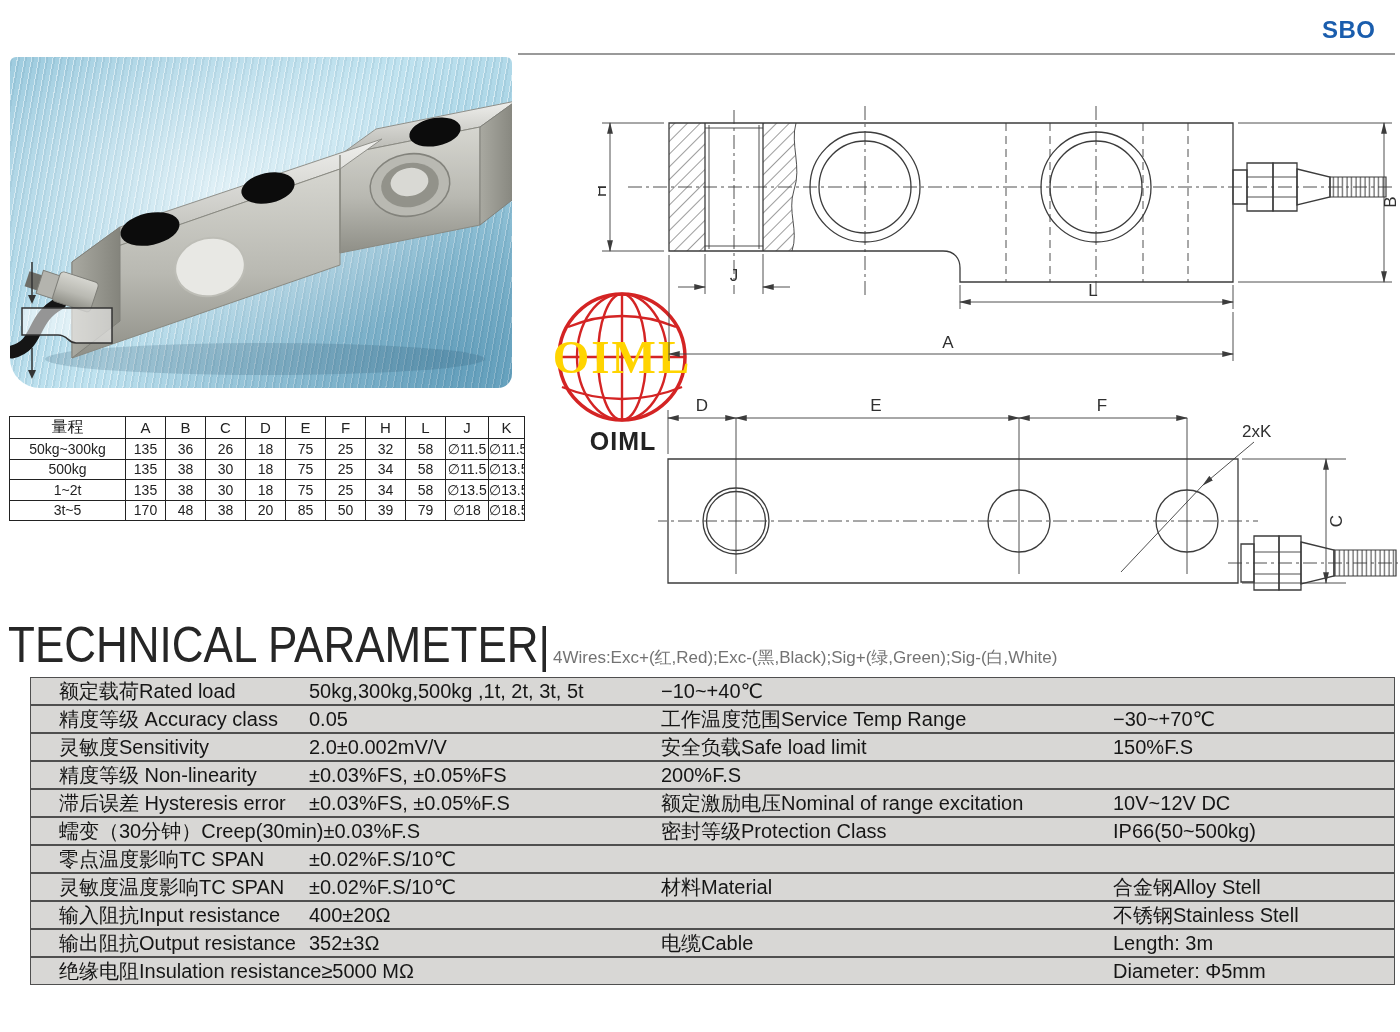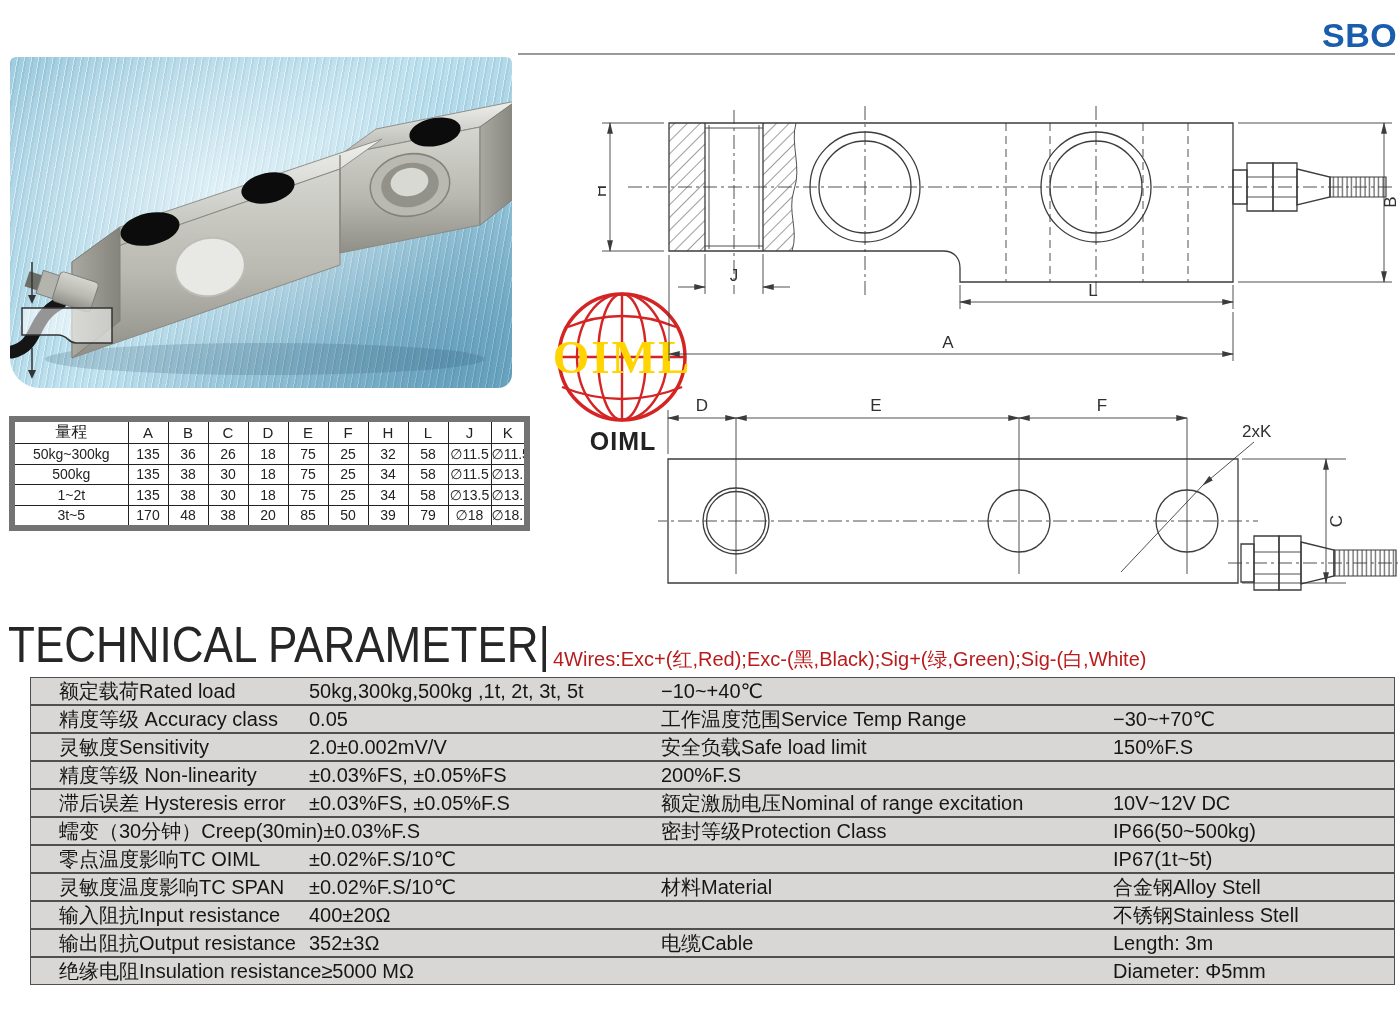--- a/index.html
+++ b/index.html
@@ -6,21 +6,21 @@
   #page{position:relative;width:1400px;height:1032px;background:#fff;overflow:hidden;
         font-family:"Liberation Sans","DejaVu Sans",sans-serif;color:#1a1a1a;}
 
   
   #header-bar{position:absolute;left:8px;top:12px;width:519px;height:42px;
     background:
       repeating-linear-gradient(180deg, rgba(255,255,255,.14) 0 1px, rgba(0,0,0,0) 1px 3px),
       linear-gradient(90deg,#12395f 0%,#1b5globe 0%,#1e5c94 25%,#2e7cbd 55%,#5aa8d8 80%,#8fd0f0 100%);
     display:flex;align-items:center;justify-content:center;}
   #header-bar .ttl{color:#fff;font-size:27px;font-weight:700;letter-spacing:1px;white-space:nowrap;}
-  #brand{position:absolute;left:1322px;top:16px;font-size:34px;font-weight:700;color:#1a5dad;letter-spacing:.5px;}
+  #brand{position:absolute;left:1322px;top:16px;font-size:24px;font-weight:700;color:#1a5dad;letter-spacing:.5px;}
   #top-rule{position:absolute;left:518px;top:53px;width:877px;height:2px;background:#9a9a9a;}
 
   
   #photo-panel{position:absolute;left:10px;top:57px;width:502px;height:331px;
     border-radius:6px 6px 14px 30px;overflow:hidden;
     background:
       radial-gradient(ellipse at 42% 40%, rgba(255,255,255,.55), rgba(255,255,255,0) 62%),
       radial-gradient(ellipse at 88% 92%, rgba(30,100,140,.38), rgba(30,100,140,0) 55%),
       repeating-linear-gradient(100deg, rgba(255,255,255,.45) 0 1px, rgba(20,70,100,.07) 1px 3px, rgba(255,255,255,0) 3px 7px),
       linear-gradient(135deg,#9fccdf 0%,#bfe2ef 48%,#86bdd4 100%);}
@@ -34,30 +34,30 @@
   .drw{position:absolute;}
   .drw line,.drw path,.drw rect,.drw circle,.drw ellipse,.drw polygon{vector-effect:non-scaling-stroke;}
   .ln{stroke:#3c3c3c;stroke-width:1.3;fill:none;}
   .thin{stroke:#3c3c3c;stroke-width:.9;fill:none;}
   .cl{stroke:#3c3c3c;stroke-width:.9;fill:none;stroke-dasharray:14 4 3 4;}
   .hd{stroke:#3c3c3c;stroke-width:.9;fill:none;stroke-dasharray:8 5;}
   .dim{font-size:17px;fill:#303030;}
 
   
   #dim-table{position:absolute;left:9px;top:416px;width:515px;border-collapse:collapse;
-    table-layout:fixed;font-size:14px;color:#222;border:6px solid #737373;}
+    table-layout:fixed;font-size:14px;color:#222;border:1px solid #737373;}
   #dim-table td,#dim-table th{border:1.2px solid #222;height:19.5px;text-align:center;
     padding:0;font-weight:400;white-space:nowrap;overflow:hidden;}
   #dim-table th{font-size:15px;}
   #dim-table th:first-child{font-size:16px;}
 
   
   #tech-heading{position:absolute;left:8px;top:620px;font-size:50px;font-weight:500;color:#262626;
     line-height:1;white-space:nowrap;transform:scaleX(.88);transform-origin:left top;letter-spacing:0;}
-  #wires-note{position:absolute;left:553px;top:646px;font-size:20px;color:#b91c1c;white-space:nowrap;}
+  #wires-note{position:absolute;left:553px;top:646px;font-size:17px;color:#737373;white-space:nowrap;}
 
   #param-table{position:absolute;left:30px;top:677px;width:1365px;}
   .prow{height:26px;background:#d8d7d5;border:1.5px solid #4f4f4f;margin-bottom:0;
     display:flex;align-items:center;font-size:20px;color:#161616;box-sizing:content-box;}
   .grp{display:flex;flex:0 0 630px;align-items:center;}
   .c-l1{flex:0 0 auto;min-width:278px;padding-left:28px;box-sizing:border-box;white-space:nowrap;}
   .c-v1{flex:0 0 auto;white-space:nowrap;}
   .c-l2{flex:0 0 452px;white-space:nowrap;overflow:visible;}
   .c-v2{flex:1 1 auto;white-space:nowrap;}
 </style>
@@ -392,25 +392,24 @@
       <div class="prow">
         <div class="grp">
           <span class="c-l1">蠕变（30分钟）Creep(30min)</span>
           <span class="c-v1">±0.03%F.S</span>
         </div>
         <span class="c-l2">密封等级Protection Class</span>
         <span class="c-v2">IP66(50~500kg)</span>
       </div>
       <div class="prow">
         <div class="grp">
-          <span class="c-l1">零点温度影响TC OIML</span>
+          <span class="c-l1">零点温度影响TC SPAN</span>
           <span class="c-v1">±0.02%F.S/10℃</span>
         </div>
         <span class="c-l2"></span>
-        <span class="c-v2">IP67(1t~5t)</span>
       </div>
       <div class="prow">
         <div class="grp">
           <span class="c-l1">灵敏度温度影响TC SPAN</span>
           <span class="c-v1">±0.02%F.S/10℃</span>
         </div>
         <span class="c-l2">材料Material</span>
         <span class="c-v2">合金钢Alloy Stell</span>
       </div>
       <div class="prow">

